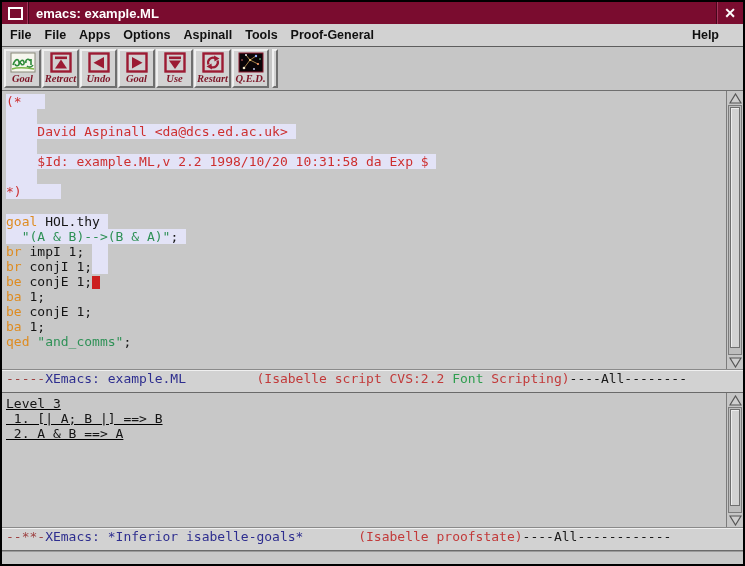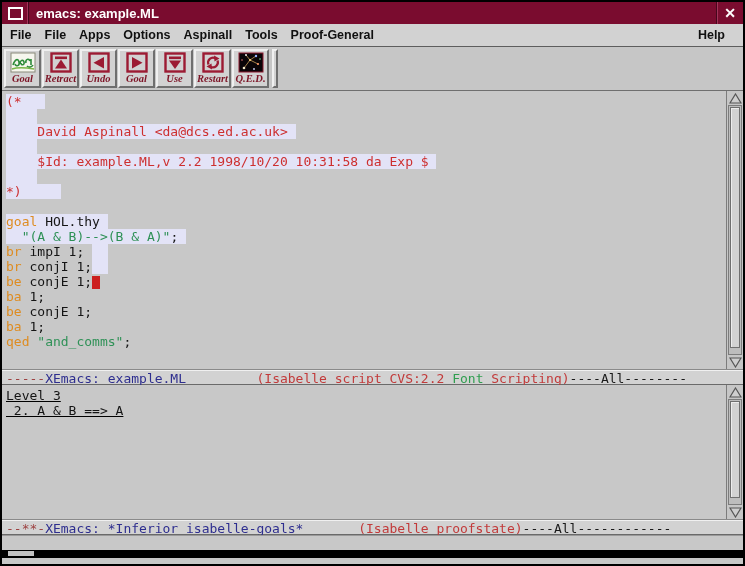--- a/index.html
+++ b/index.html
@@ -13,21 +13,21 @@
   .tb-title{flex:1;display:flex;align-items:center;padding-left:7px;
             font-family:"Liberation Sans",sans-serif;font-weight:bold;font-size:13px;}
   .tb-closebox{width:26px;display:flex;align-items:center;justify-content:center;
                border-left:1px solid #45071c;box-shadow:inset 1px 0 0 #a2355a;
                font-family:"Liberation Sans",sans-serif;font-weight:bold;font-size:14px;}
   
   .menubar{height:22px;background:#d2d2d2;border-bottom:1px solid #5e5e5e;display:flex;align-items:center;
            font-family:"Liberation Sans",sans-serif;font-weight:bold;font-size:12.5px;color:#101010;
            padding:0 8px;}
   .menu-item{margin-right:13px;cursor:default;}
-  .menu-help{margin-left:auto;margin-right:10px;}
+  .menu-help{margin-left:auto;margin-right:16px;}
   
   .toolbar{height:44px;background:#c6c6c6;border-bottom:1px solid #6f6f6f;display:flex;
            align-items:flex-start;padding:2px 0 0 2px;box-sizing:border-box;}
   .tool-btn{width:37px;height:39px;background:#d2d2d2;margin-right:1px;box-sizing:border-box;
             border-top:2px solid #f0f0f0;border-left:2px solid #f0f0f0;
             border-right:2px solid #6f6f6f;border-bottom:2px solid #6f6f6f;
             display:flex;flex-direction:column;align-items:center;justify-content:flex-start;}
   .tool-btn svg{display:block;margin-top:1px;}
   .tool-label{font-family:"Liberation Serif",serif;font-style:italic;font-weight:bold;
               font-size:10.5px;color:#7d1426;line-height:11px;margin-top:0px;}
@@ -39,21 +39,21 @@
   .buffer-main{height:278px;}
   .buffer-goals{height:134px;text-decoration:underline;}
   .buf-text{padding:3px 0 0 4px;}
   .line{white-space:pre;font-size:13px;line-height:15px;height:15px;color:#141414;}
   .seg.cm{color:#cd2f2f}.seg.kw{color:#de8c21}.seg.st{color:#2f9157}.seg.pl{color:#141414}
   .seg.nv{color:#2e2e8f}.seg.rd{color:#c23a3a}.seg.gn{color:#2f9e4f}
   .seg.dr{color:#9e4343}.seg.bk{color:#1a1a1a}
   .seg.h{background:#e3e3f7;}
   .cursor{display:inline-block;width:8px;height:13px;background:#cc1f1f;vertical-align:text-bottom;}
   
-  .modeline{height:16px;background:#d2d2d2;border-top:1px solid #8a8a8a;box-sizing:border-box;
+  .modeline{height:24px;background:#d2d2d2;border-top:1px solid #8a8a8a;box-sizing:border-box;
             box-shadow:inset 0 1px 0 #f0f0f0,inset 0 -1px 0 #6a6a6a;overflow:hidden;}
   .modeline .line{line-height:18px;height:18px;padding-left:4px;}
   
   .scrollbar{position:absolute;top:0;right:0;bottom:0;width:17px;background:#c6c6c6;
              border-left:1px solid #7c7c7c;box-sizing:border-box;}
   .sb-arrow{height:14px;display:flex;align-items:center;justify-content:center;}
   .sb-trough{position:absolute;top:14px;bottom:14px;left:1px;right:1px;
              border:1px solid #7c7c7c;background:#bdbdbd;}
   .sb-thumb{position:absolute;top:1px;left:1px;right:1px;bottom:6px;background:#d2d2d2;
             border:1px solid #6f6f6f;box-shadow:inset 1px 1px 0 #ededed;}
@@ -193,20 +193,21 @@
     </div>
   </div>
 
   <div class="modeline">
       <div class="line"><span class="seg dr">-----</span><span class="seg nv">XEmacs: example.ML</span><span class="seg bk">         </span><span class="seg rd">(Isabelle script CVS:2.2 </span><span class="seg gn">Font</span><span class="seg bk"> </span><span class="seg rd">Scripting)</span><span class="seg bk">----All--------</span></div>
     </div>
 
   <div class="buffer buffer-goals">
     <div class="buf-text">
         <div class="line"><span class="seg pl">Level 3</span></div>
+        <div class="line"><span class="seg pl"> 1. [| A; B |] ==&gt; B</span></div>
         <div class="line"><span class="seg pl"> 2. A &amp; B ==&gt; A</span></div>
       </div>
     <div class="scrollbar">
       <div class="sb-arrow up">
         <svg width="13" height="11" viewBox="0 0 13 11">
             <polygon points="6.5,1 12,10 1,10" fill="#cfcfcf" stroke="#555" stroke-width="1.2"></polygon>
           </svg>
       </div>
       <div class="sb-trough">
         <div class="sb-thumb"></div>

